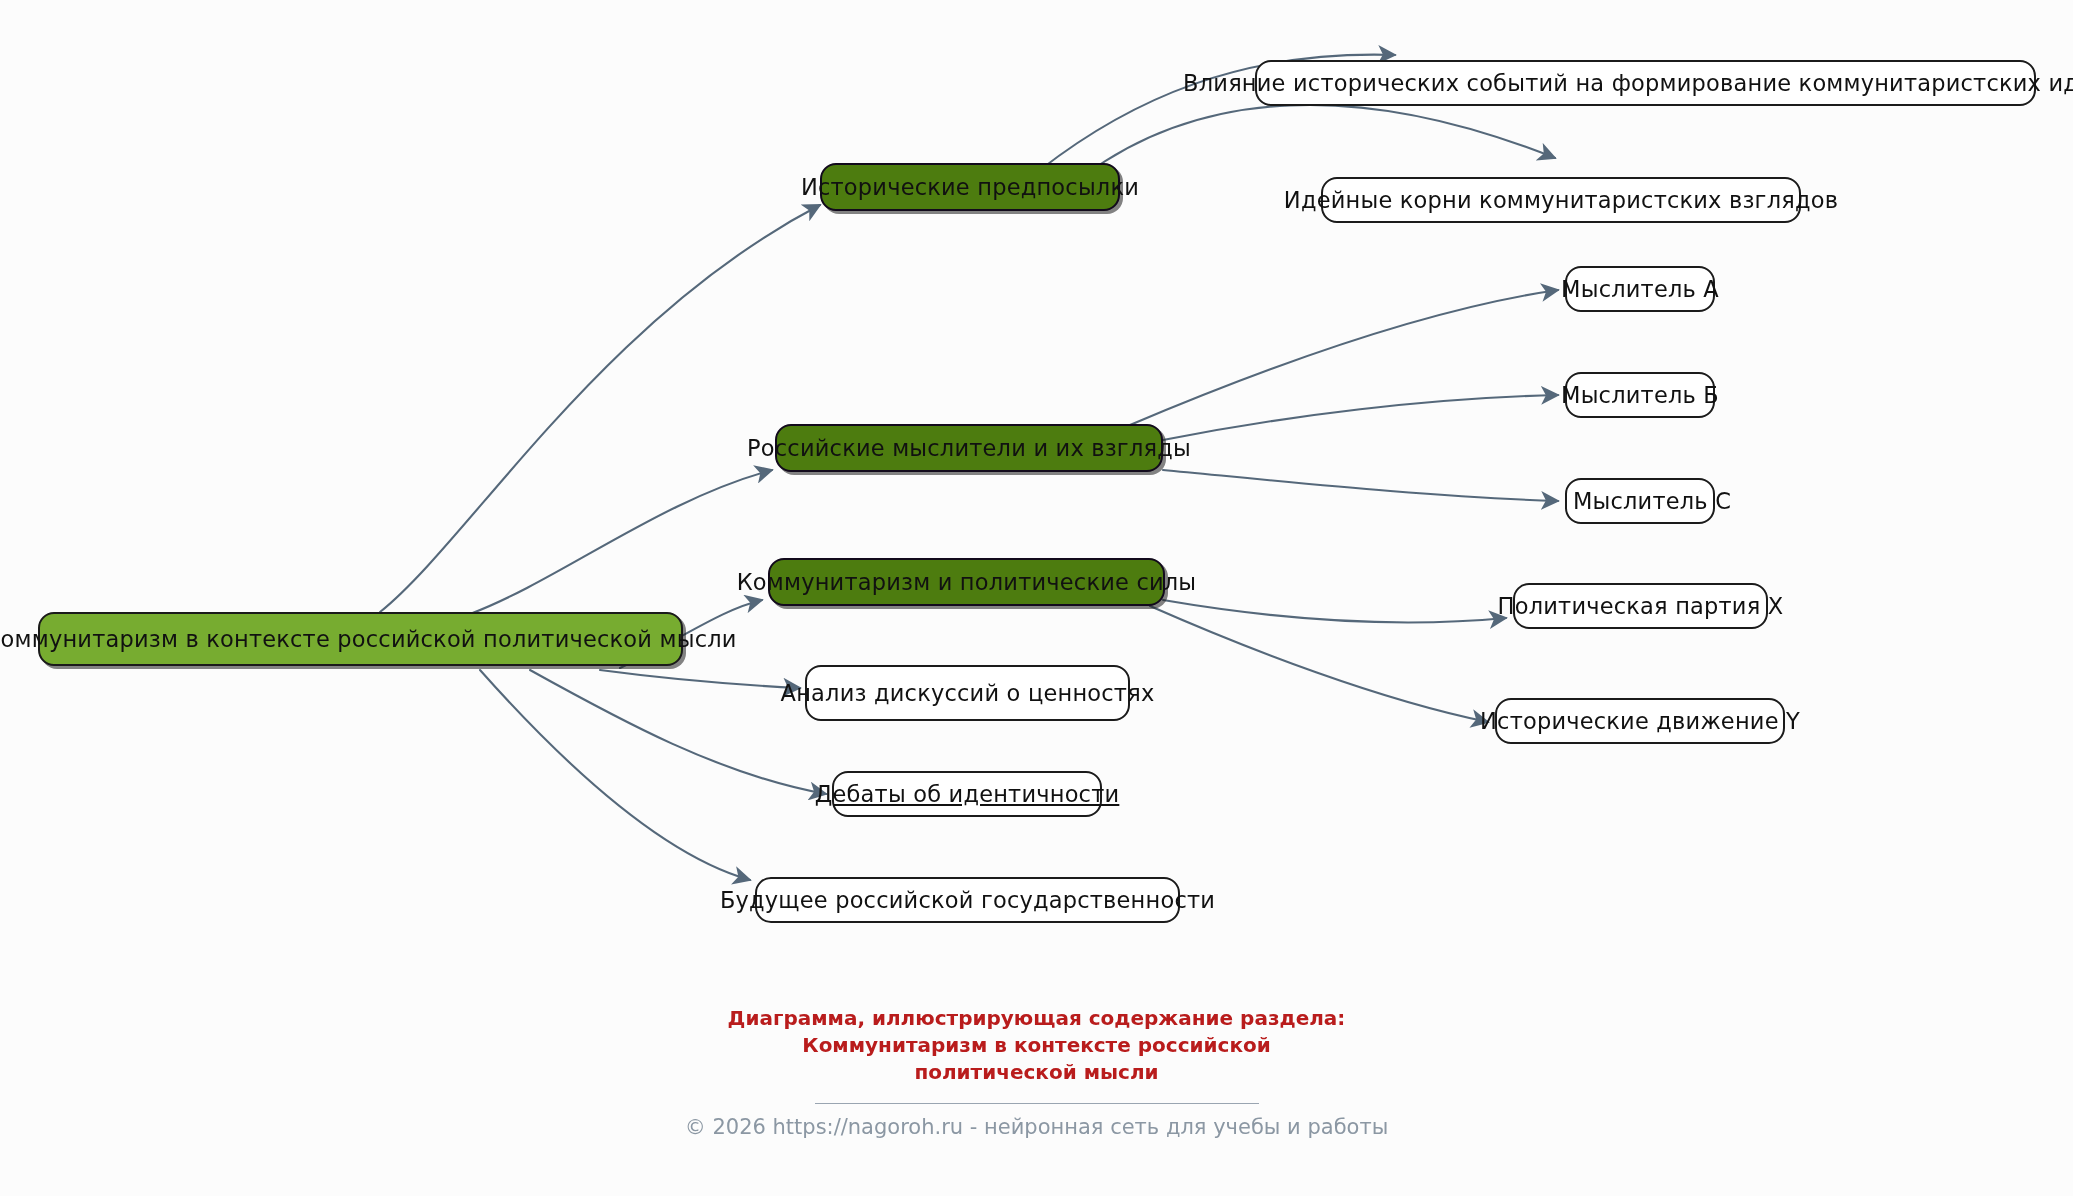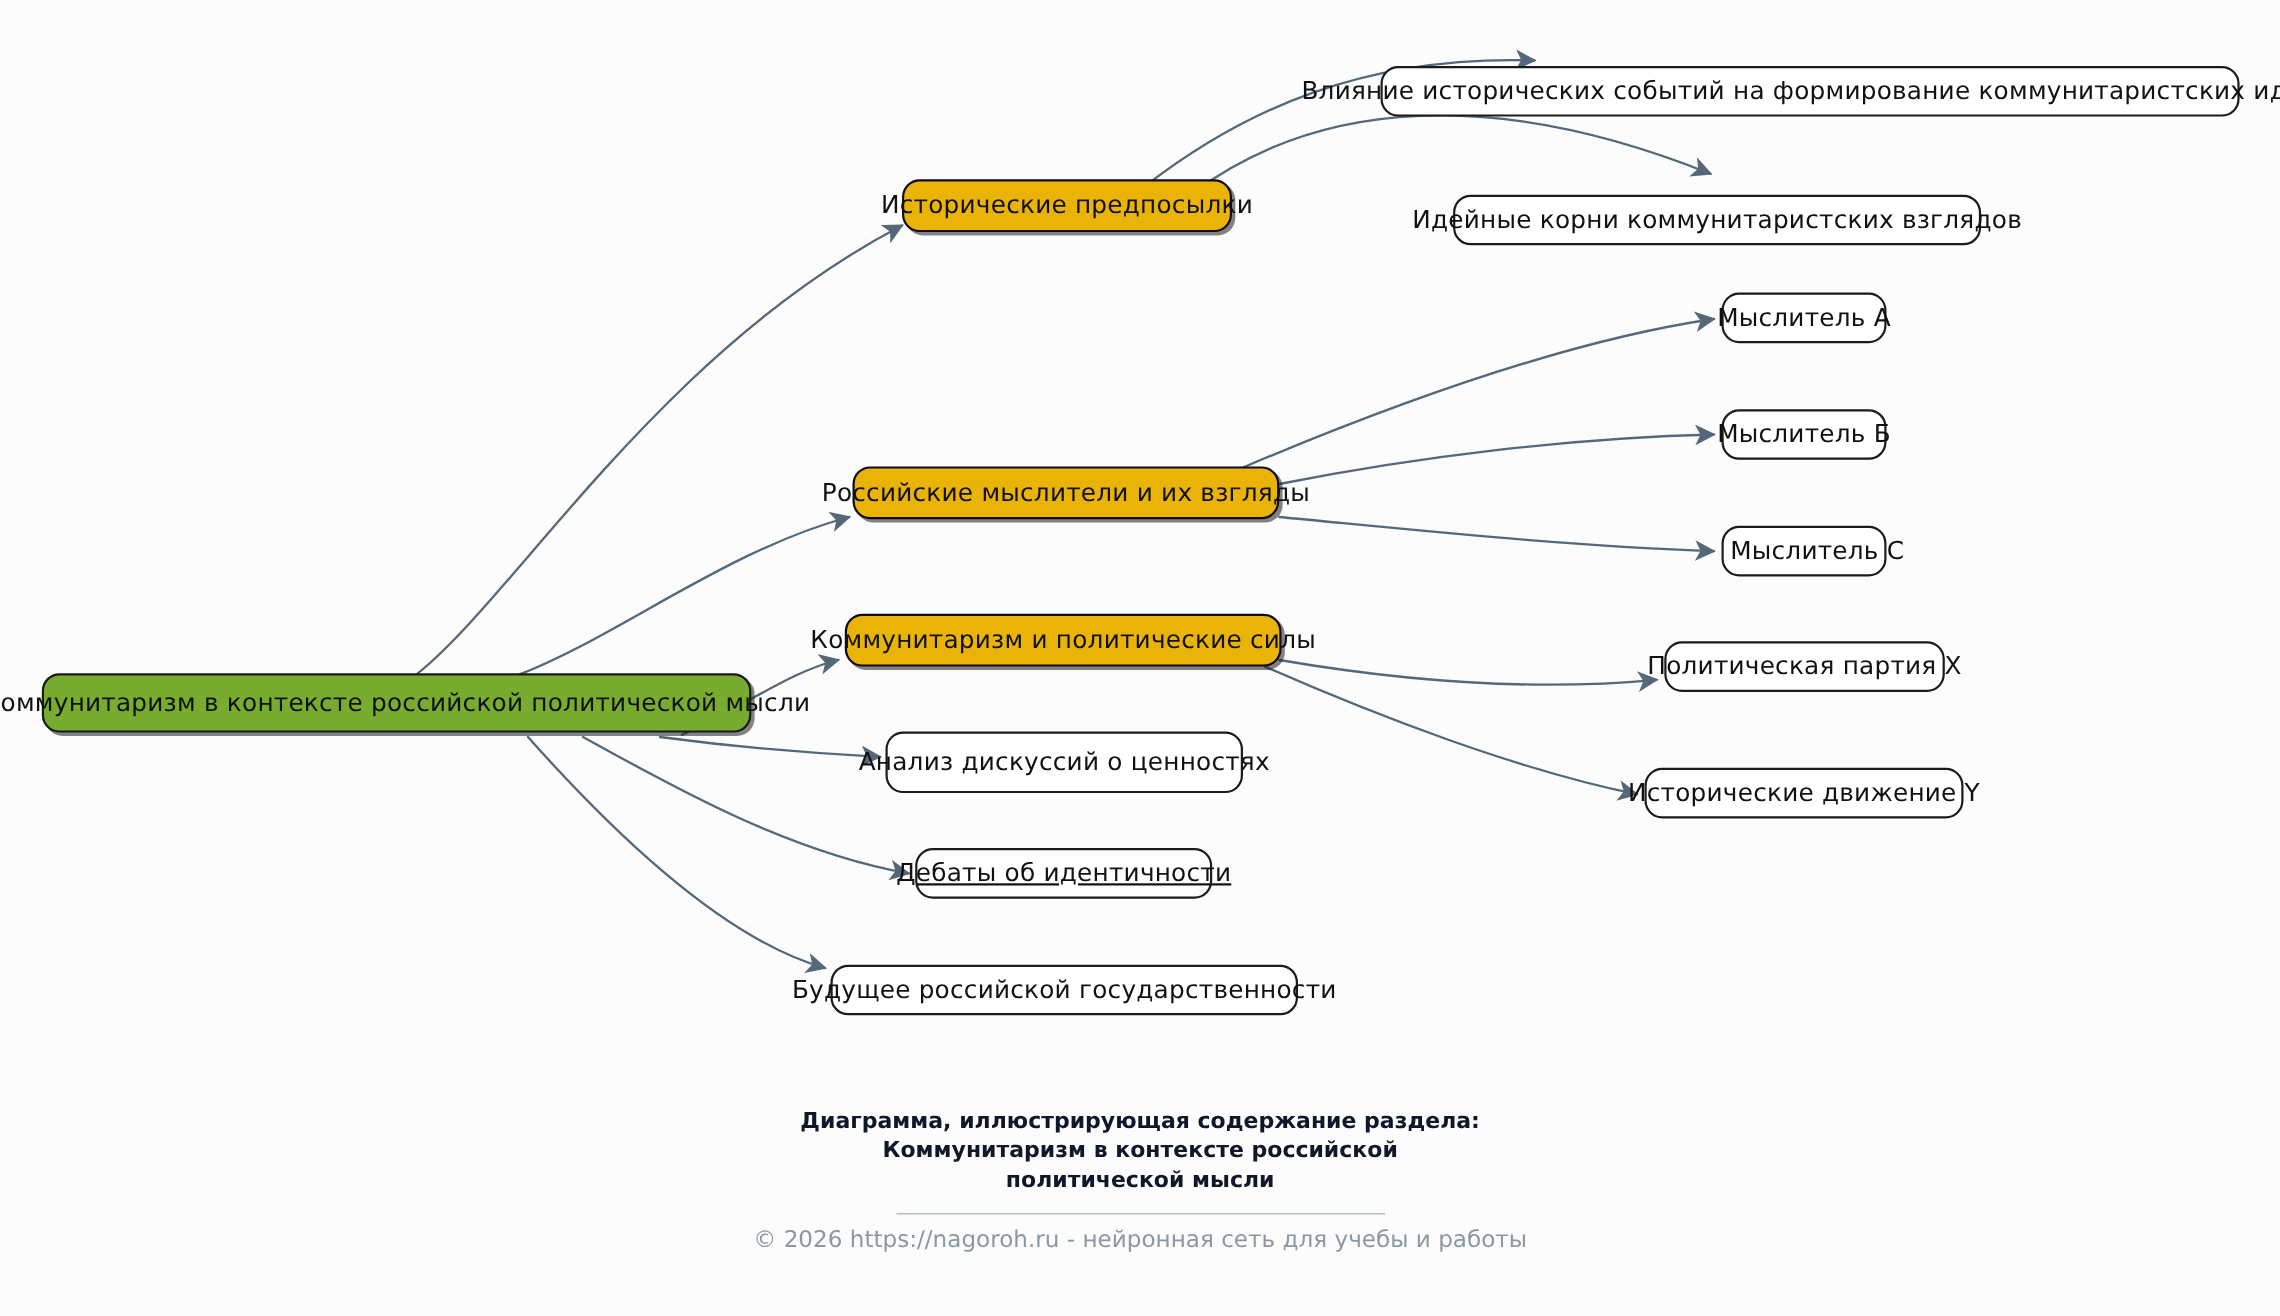--- a/index.html
+++ b/index.html
@@ -38,39 +38,39 @@
     line-height: 1;
     padding: 0 16px;
   }
   .node.root {
     background: #77ac30;
     border-color: #1a1a1a;
     box-shadow: 3px 3px 0 rgba(30,30,30,0.55);
     border-radius: 16px;
   }
   .node.branch {
-    background: #eab308;
+    background: #4d7c0f;
     border-color: #120a1c;
     box-shadow: 3px 3px 0 rgba(30,30,30,0.55);
     border-radius: 16px;
   }
   .node.leaf {
     background: #ffffff;
     border-color: #1b1b1b;
     border-radius: 16px;
   }
   #footer {
     position: absolute;
     left: 0;
     width: 2073px;
     text-align: center;
     font-family: "DejaVu Sans", sans-serif;
   }
   .footer-title {
-    color: #0f172a;
+    color: #b91c1c;
     font-size: 20px;
     font-weight: bold;
     line-height: 1.35;
   }
   .footer-rule {
     width: 444px;
     height: 1px;
     background: #9aa5b1;
     margin: 17px auto 0 auto;
   }

